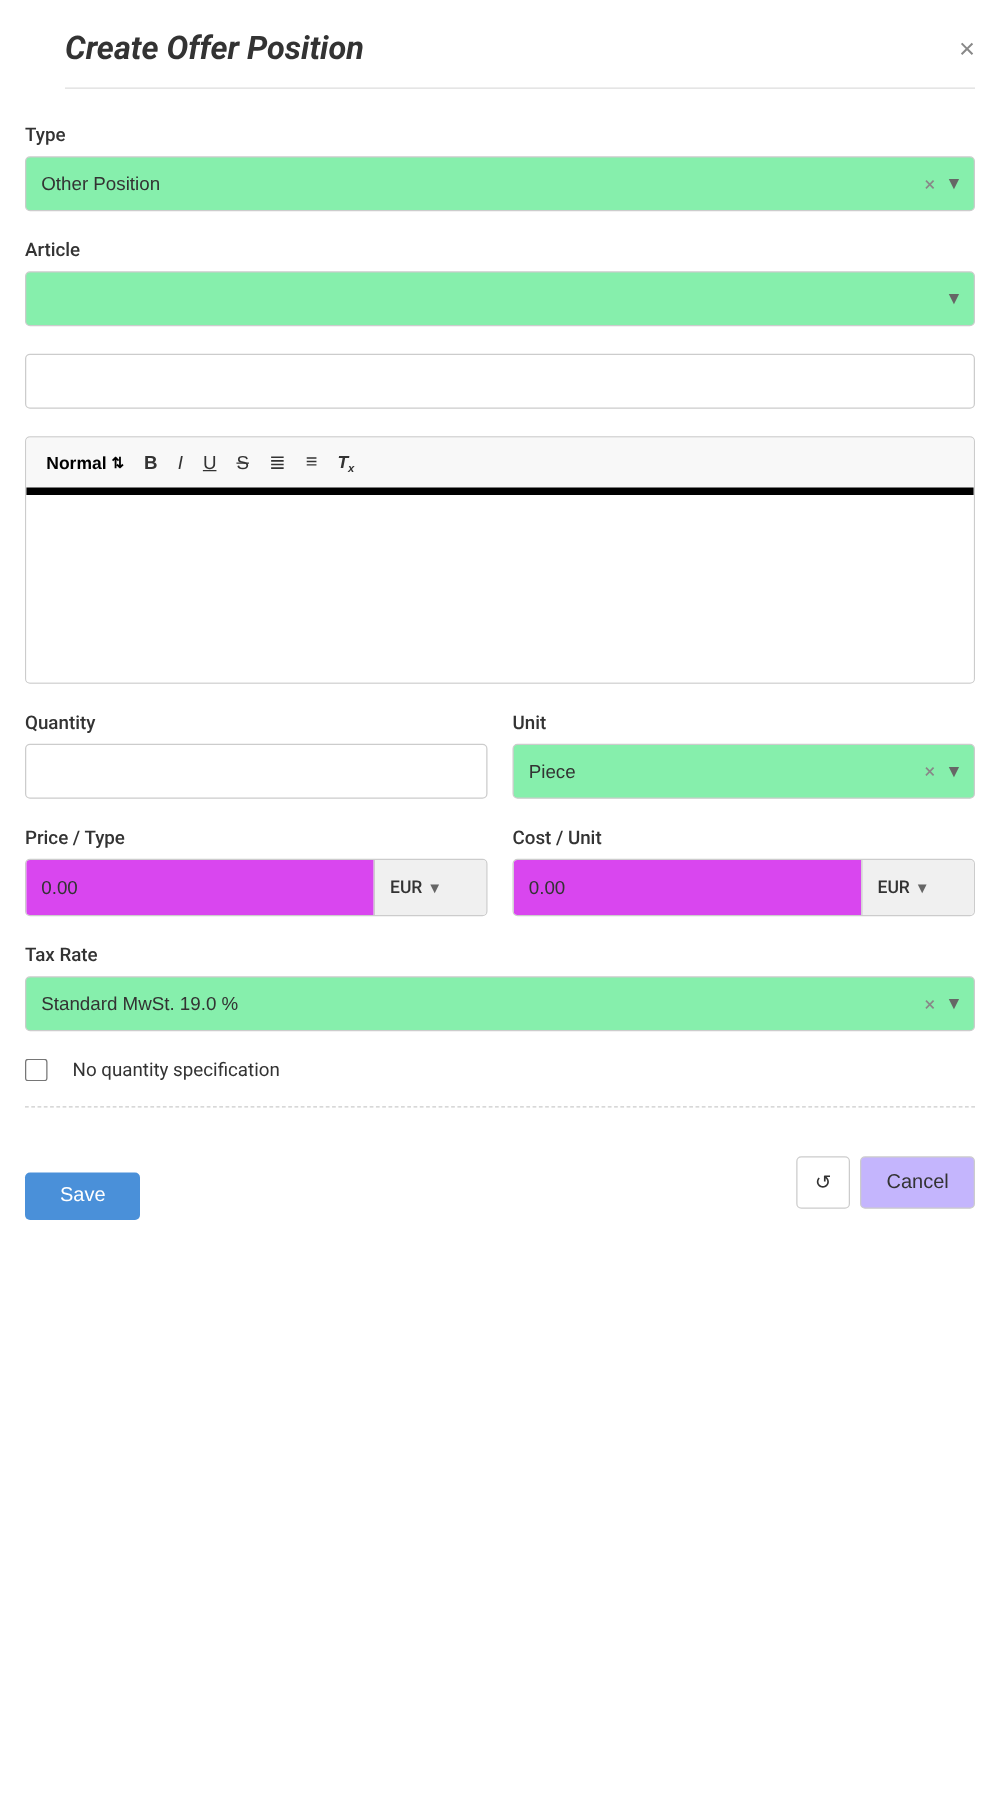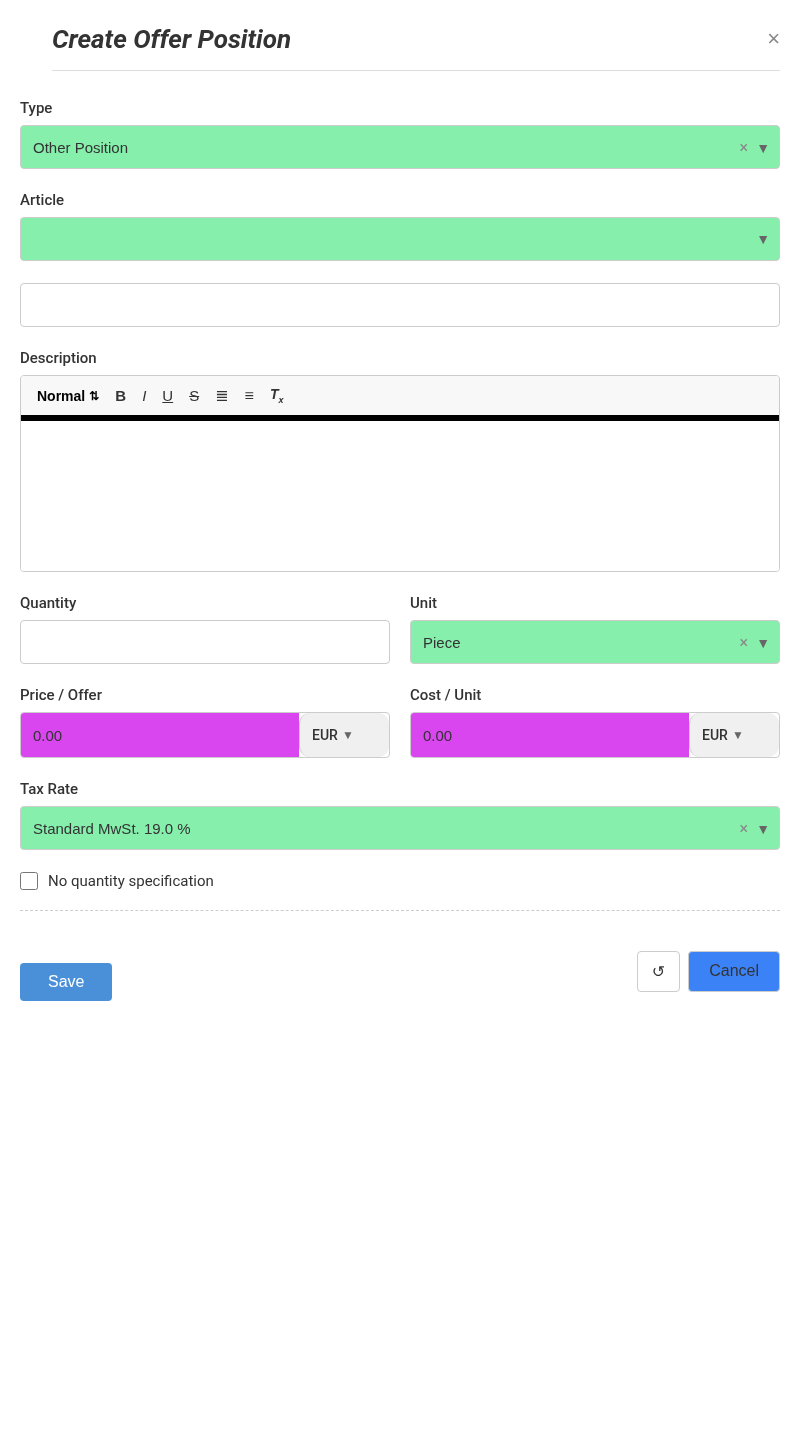--- a/index.html
+++ b/index.html
@@ -198,39 +198,38 @@
 
     .currency-select-wrapper {
       display: flex;
       align-items: center;
       background: #f0f0f0;
       border-left: 1px solid #ccc;
       padding: 0 8px 0 12px;
       gap: 4px;
       cursor: pointer;
       min-width: 90px;
-      border-radius: 11px;
     }
 
     .currency-label {
       font-size: 14px;
       color: #333;
       font-weight: 500;
     }
 
     .currency-arrow {
       font-size: 12px;
       color: #666;
     }
 
     
     .checkbox-wrapper {
       display: flex;
       align-items: center;
-      gap: 10px;
+      gap: 20px;
       margin-bottom: 20px;
     }
 
     .form-checkbox {
       width: 18px;
       height: 18px;
       border: 1px solid #999;
       cursor: pointer;
     }
 
@@ -274,21 +273,21 @@
       background: #fff;
       color: #333;
       border: 1px solid #ccc;
       border-radius: 4px;
       padding: 10px 14px;
       font-size: 16px;
       cursor: pointer;
     }
 
     .btn-cancel {
-      background: #3b82f6;
+      background: #c4b5fd;
       color: #333;
       border: 1px solid #ccc;
       border-radius: 4px;
       padding: 10px 20px;
       font-size: 16px;
       cursor: pointer;
     }
   </style>
 </head>
 <body>
@@ -323,21 +322,20 @@
         <span class="select-arrow">▼</span>
       </div>
     </div>
   </div>
 
   <div class="form-group">
     <input type="text" class="form-input" value="" style="">
   </div>
 
   <div class="form-group">
-    <label class="form-label">Description</label>
     <div class="editor-wrapper">
       <div class="editor-toolbar">
         <button class="toolbar-normal-select">
           <span>Normal</span>
           <span style="font-size:12px;">⇅</span>
         </button>
         <button class="toolbar-item toolbar-bold">
           <span>B</span>
         </button>
         <button class="toolbar-item toolbar-italic">
@@ -377,21 +375,21 @@
         <div class="select-icons">
           <span class="select-clear">×</span>
           <span class="select-arrow">▼</span>
         </div>
       </div>
     </div>
   </div>
 
   <div class="form-row">
     <div class="form-col">
-      <label class="form-label">Price / Offer</label>
+      <label class="form-label">Price / Type</label>
       <div class="price-input-wrapper">
         <input type="text" class="price-input" value="0.00" style="">
         <div class="currency-select-wrapper">
           <span class="currency-label">EUR</span>
           <span class="currency-arrow">▼</span>
         </div>
       </div>
     </div>
     <div class="form-col">
       <label class="form-label">Cost / Unit</label>

